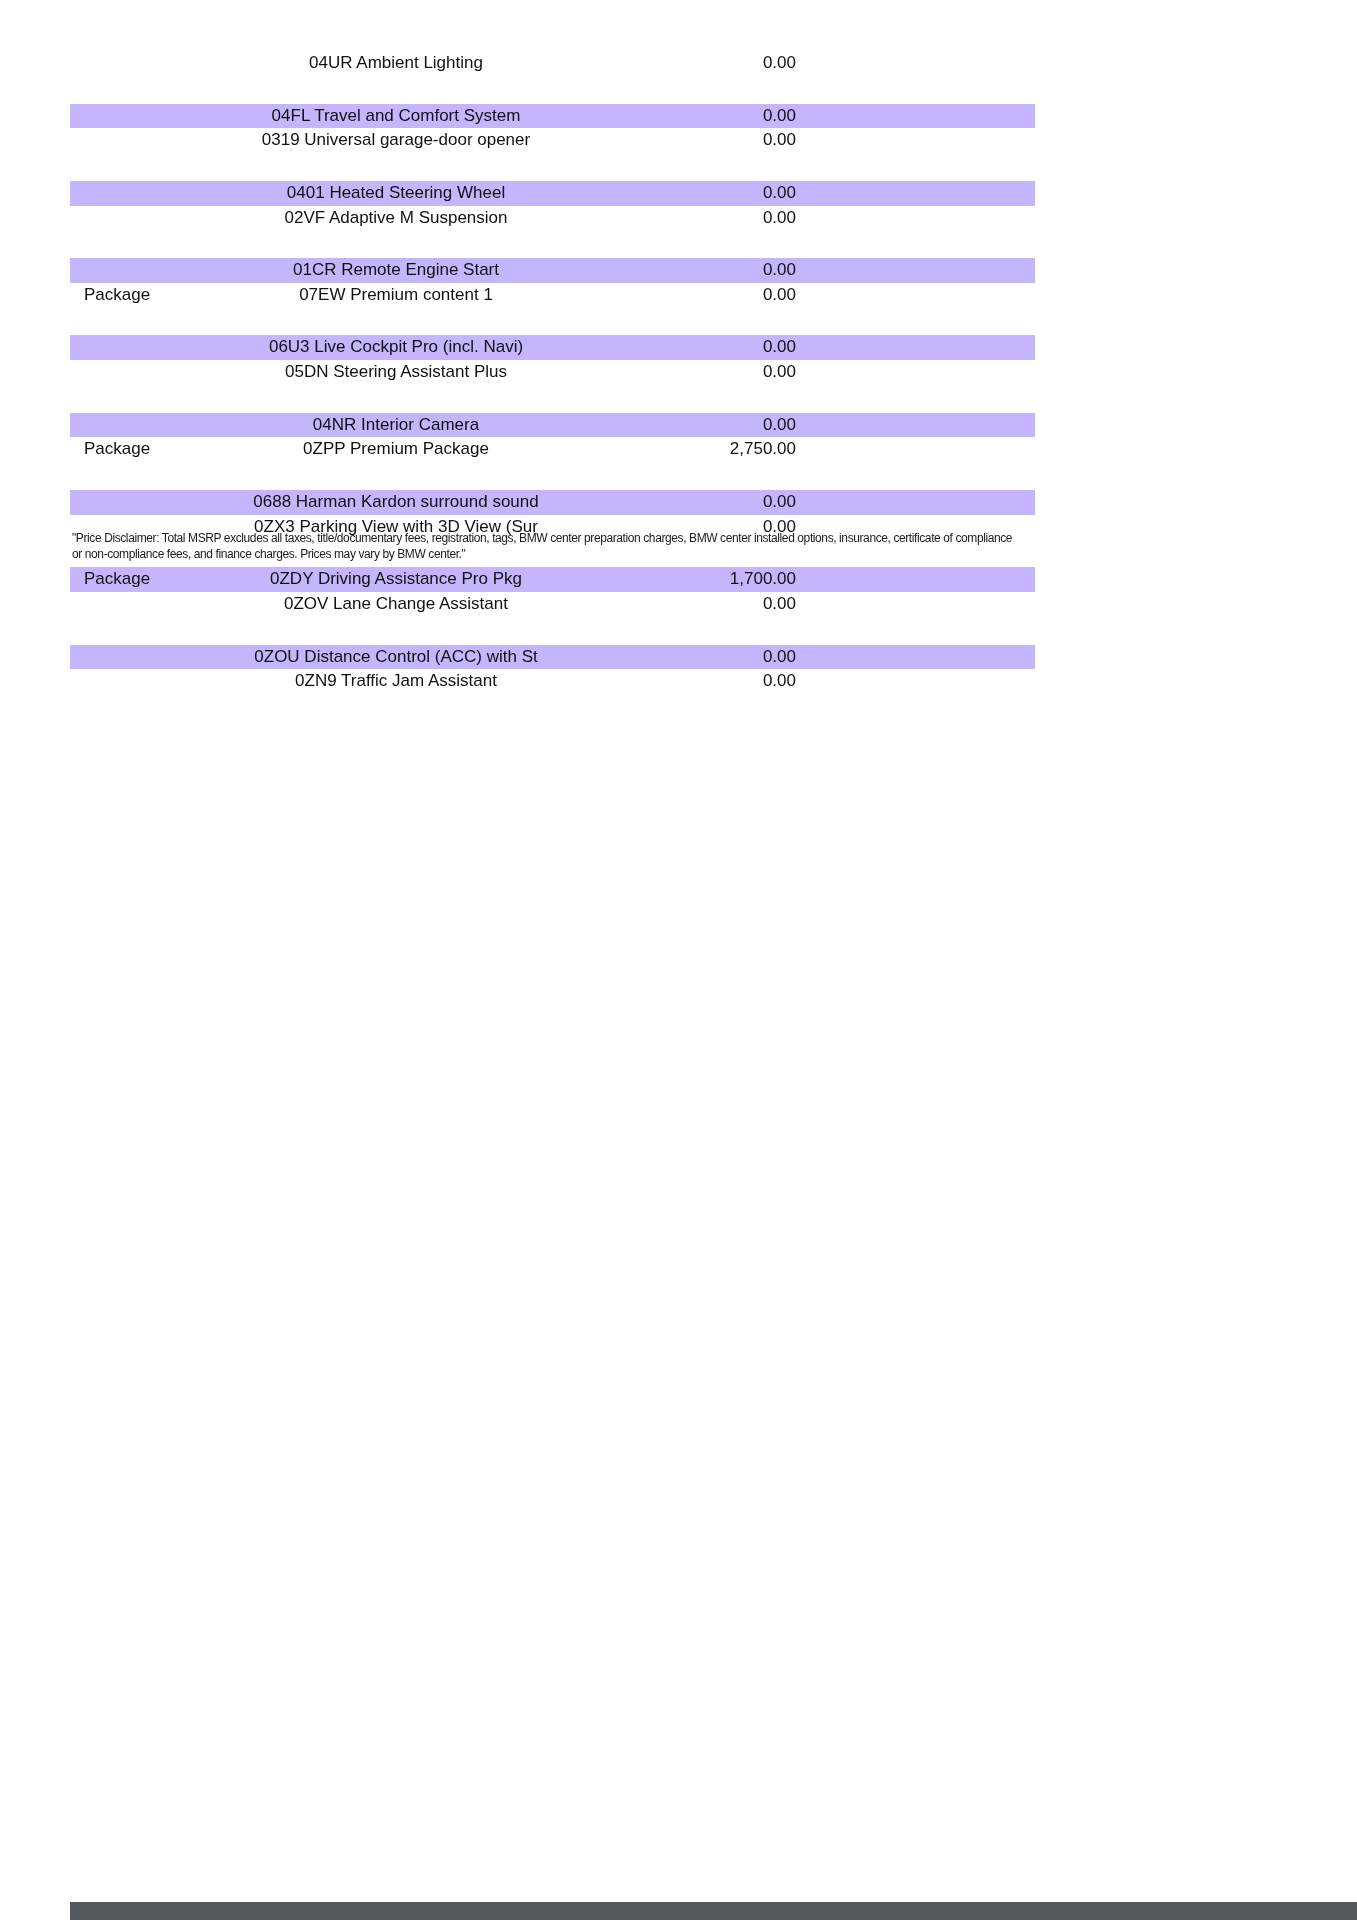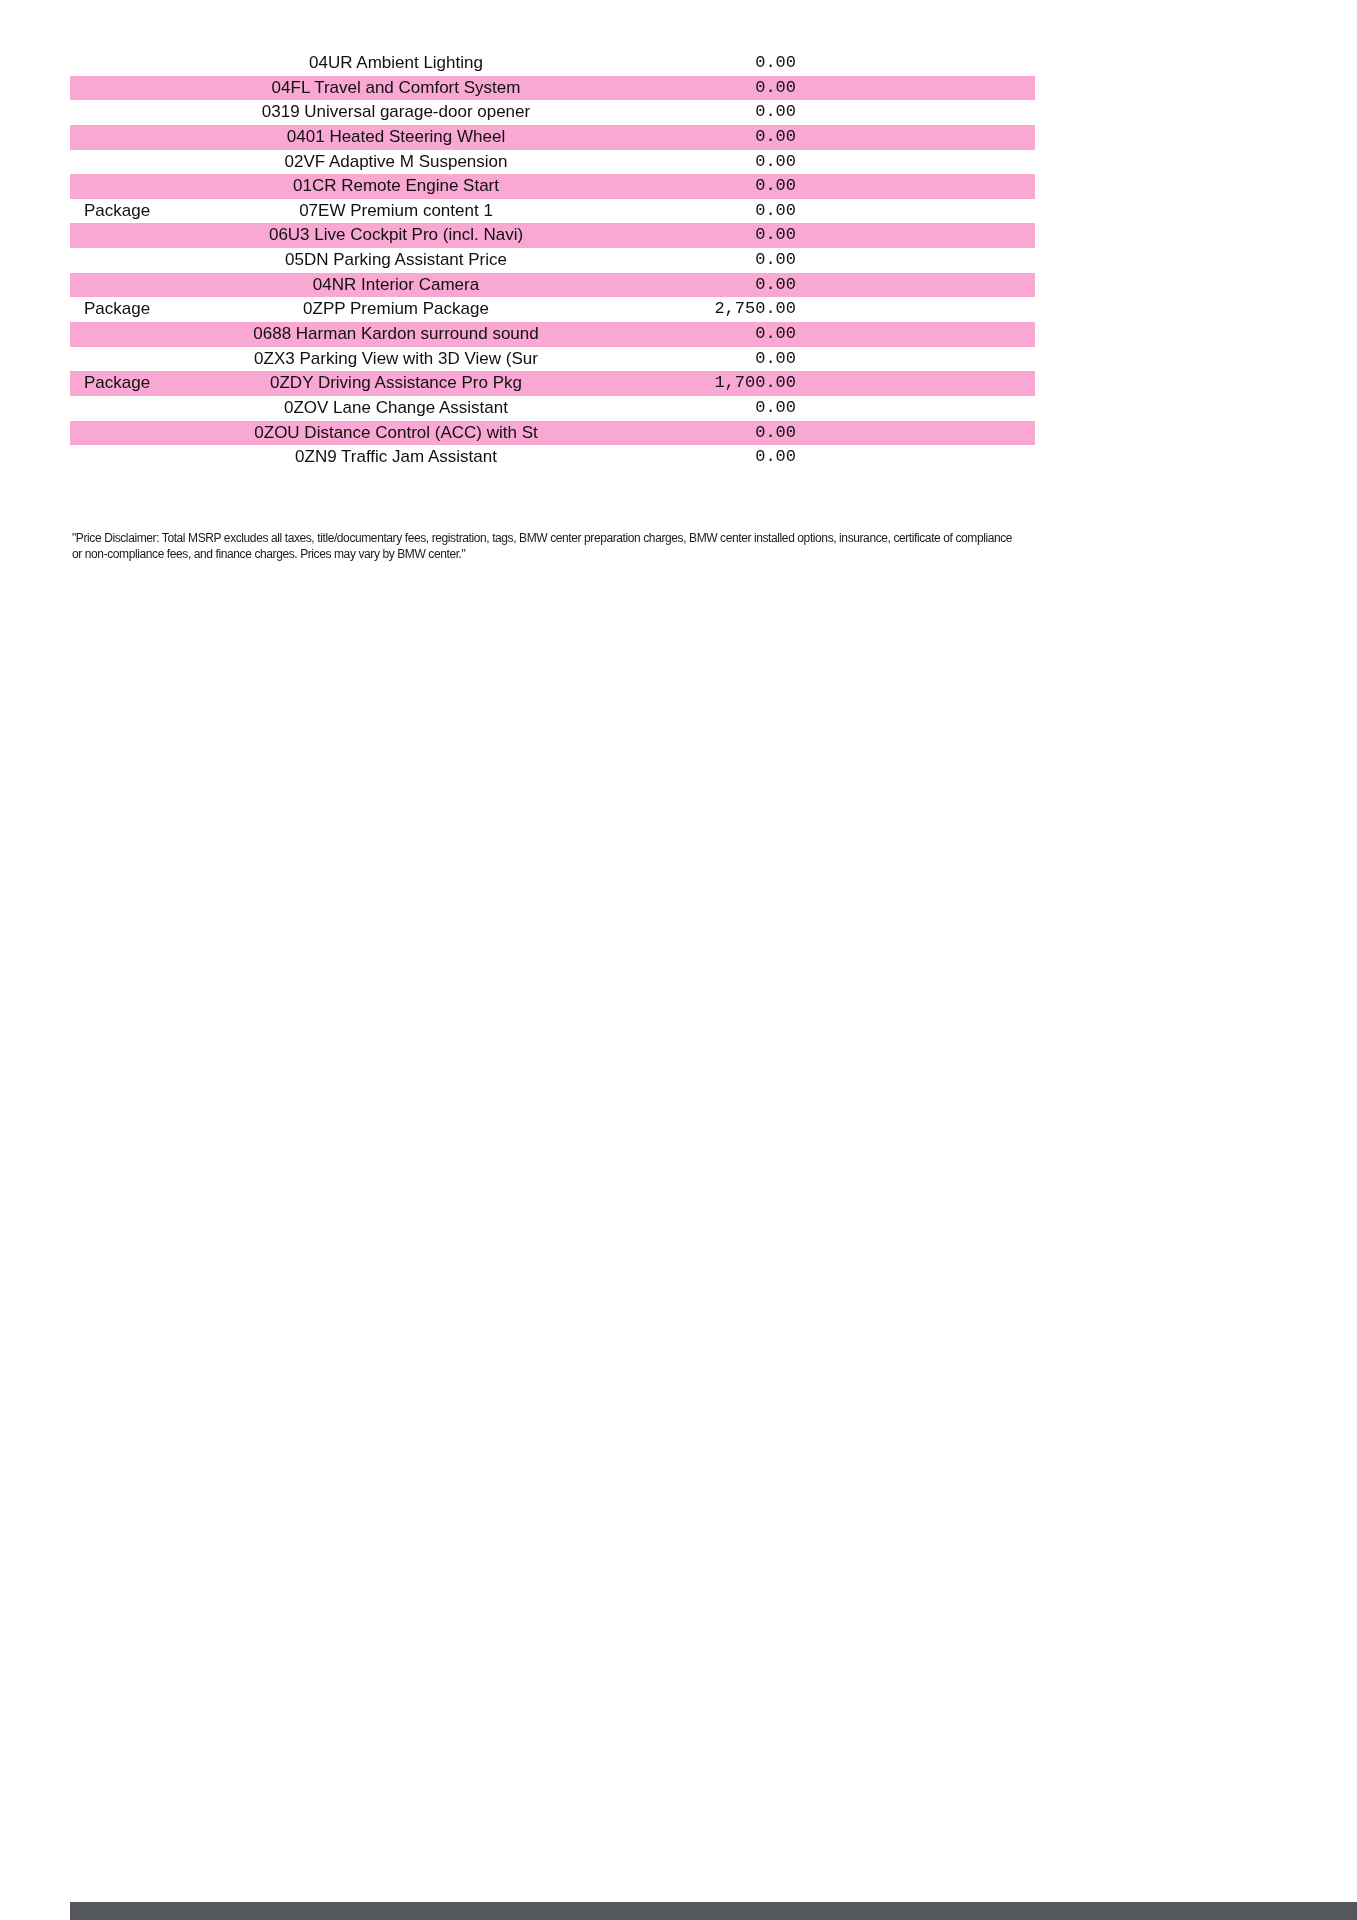--- a/index.html
+++ b/index.html
@@ -24,40 +24,40 @@
   }
   .row {
     display: flex;
     align-items: center;
     height: 24.65px;
     font-size: 17px;
     line-height: 24.65px;
     background: #ffffff;
   }
   .row.shaded {
-    background: #f9a8d4;
+    background: #c4b5fd;
+    margin-top: 28px;
   }
   .cell-cat {
     width: 126px;
     padding-left: 14px;
     box-sizing: border-box;
     white-space: nowrap;
     overflow: hidden;
   }
   .cell-desc {
     width: 400px;
     white-space: nowrap;
     overflow: hidden;
     text-align: center;
   }
   .cell-price {
     width: 200px;
     text-align: right;
     white-space: nowrap;
-    font-family: Liberation Mono, monospace;
   }
   .cell-fill {
     flex: 1;
   }
   .disclaimer {
     position: absolute;
     top: 531px;
     left: 72px;
     width: 945px;
     margin: 0;
@@ -132,21 +132,21 @@
 
   <div class="row shaded">
     <div class="cell-cat"></div>
     <div class="cell-desc">06U3 Live Cockpit Pro (incl. Navi)</div>
     <div class="cell-price">0.00</div>
     <div class="cell-fill"></div>
   </div>
 
   <div class="row">
     <div class="cell-cat"></div>
-    <div class="cell-desc">05DN Parking Assistant Price</div>
+    <div class="cell-desc">05DN Steering Assistant Plus</div>
     <div class="cell-price">0.00</div>
     <div class="cell-fill"></div>
   </div>
 
   <div class="row shaded">
     <div class="cell-cat"></div>
     <div class="cell-desc">04NR Interior Camera</div>
     <div class="cell-price">0.00</div>
     <div class="cell-fill"></div>
   </div>

